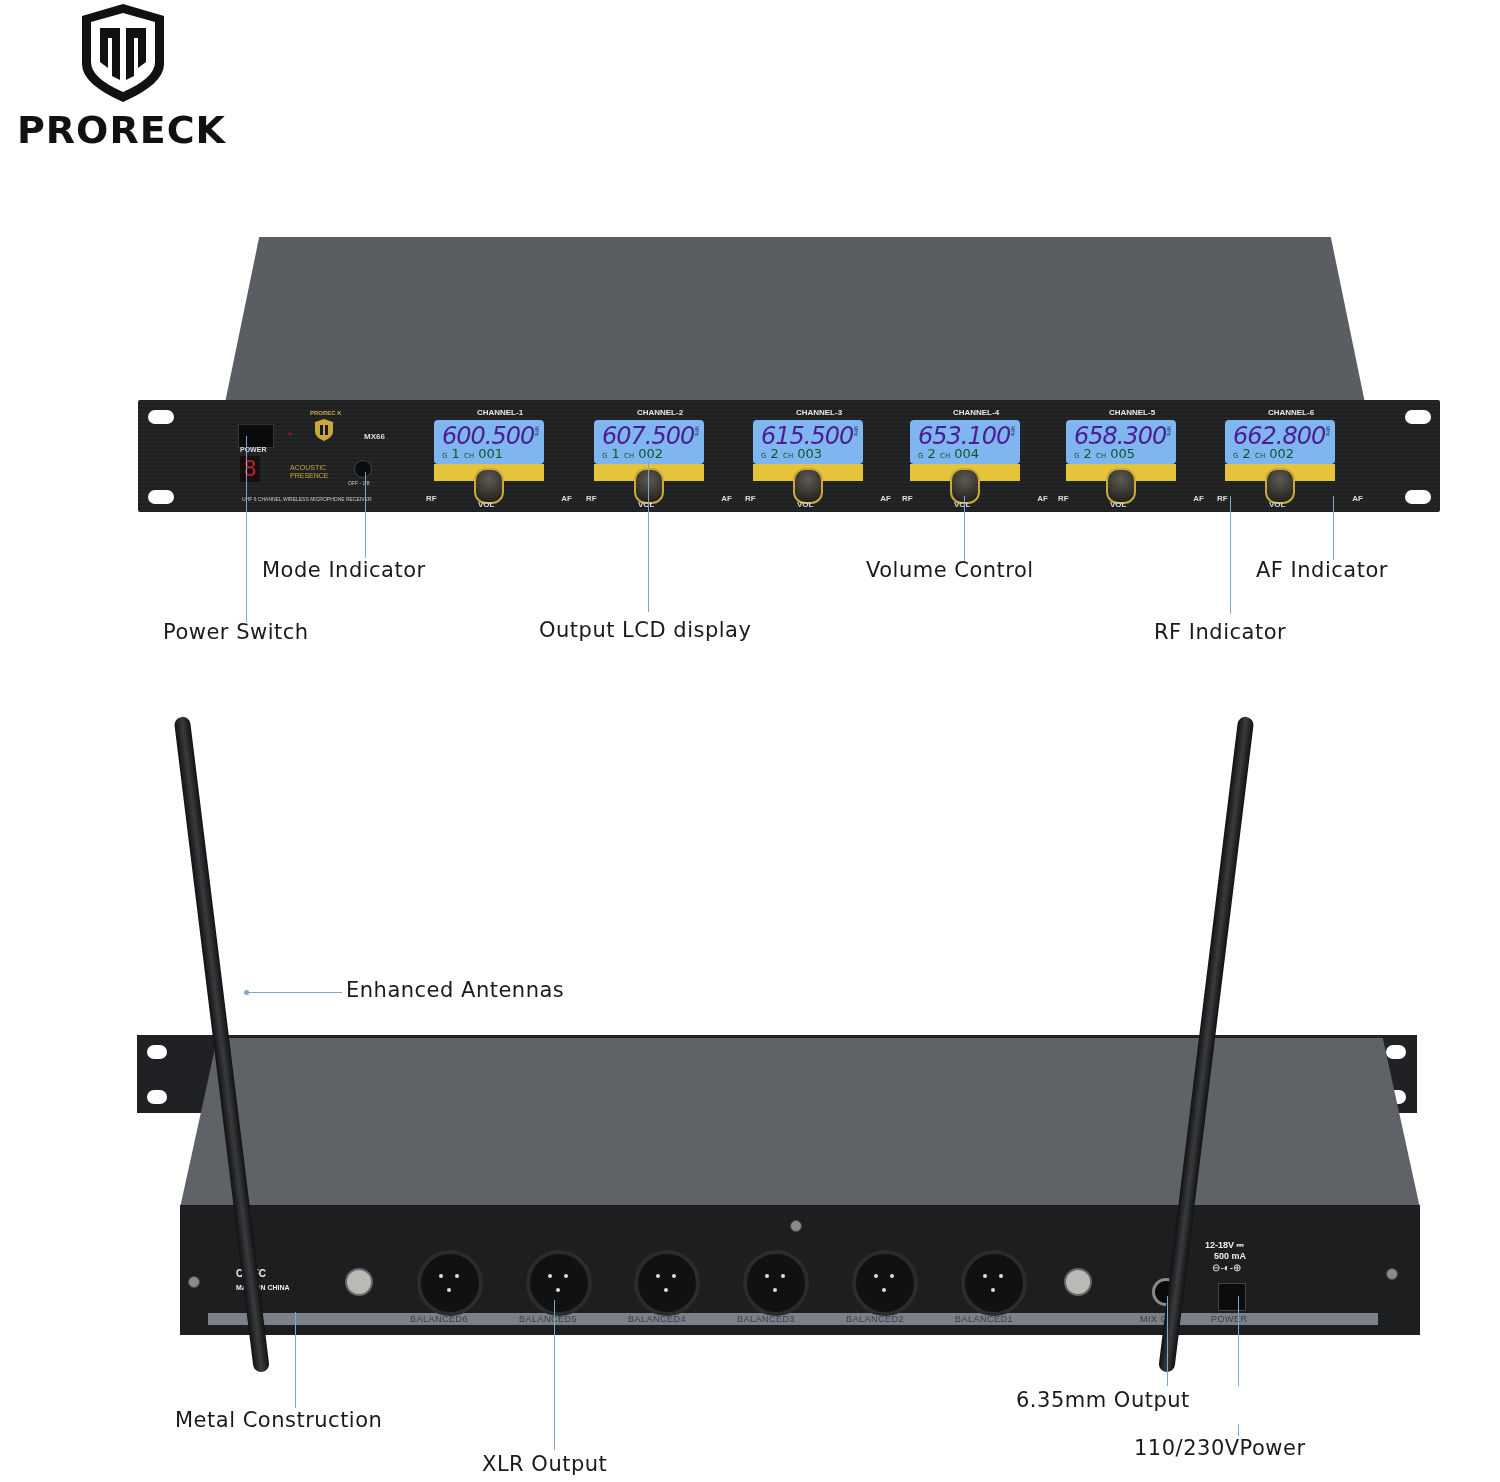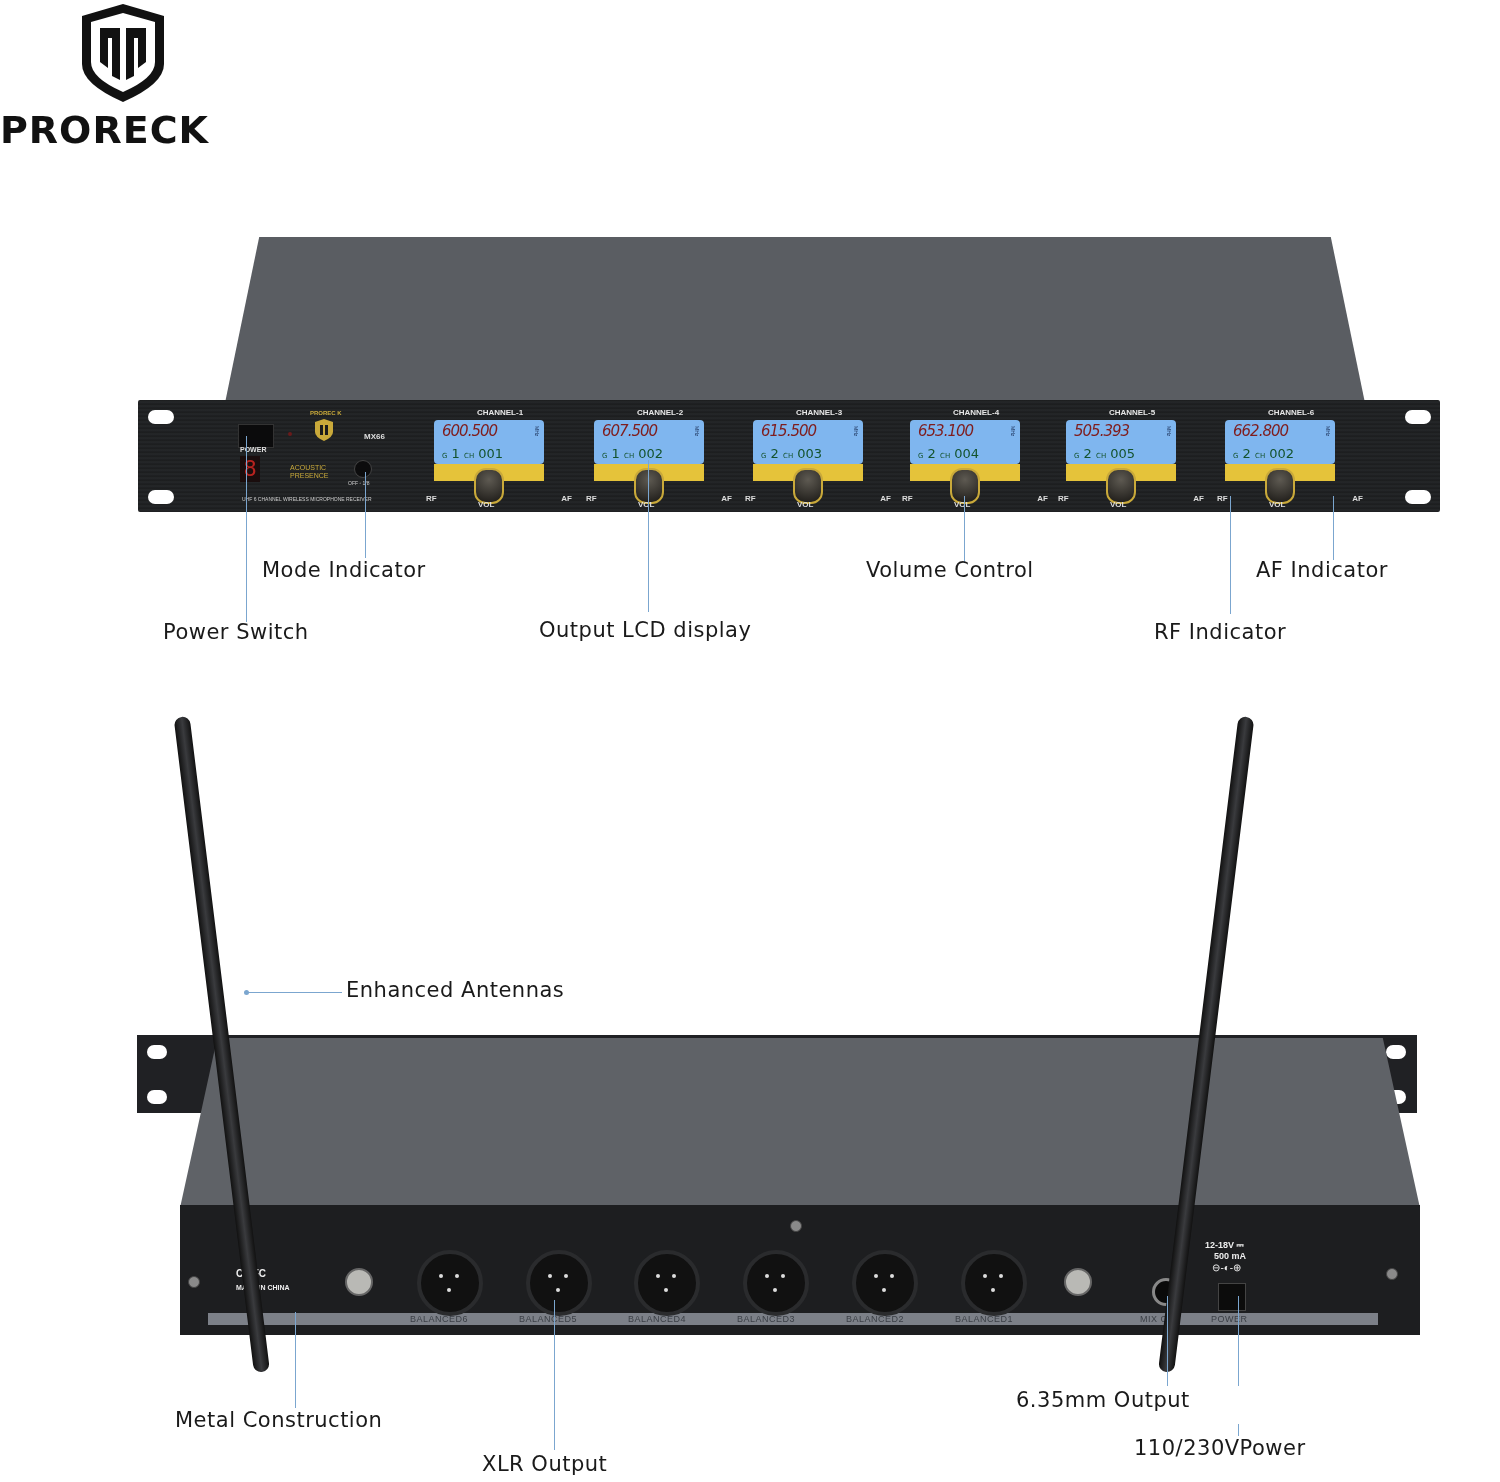--- a/index.html
+++ b/index.html
@@ -3,35 +3,35 @@
 <meta charset="utf-8">
 <style>
   html, body { margin:0; padding:0; background:#ffffff; }
   body { width:1500px; height:1482px; position:relative; overflow:hidden;
          font-family:"Liberation Sans", sans-serif; }
   .abs { position:absolute; }
 
   
   .brand-mark { left:78px; top:2px; width:90px; height:102px; }
   .brand-name { left:0px; top:108px; font-size:38px; font-weight:900; letter-spacing:1px;
-                color:#111; font-family:"DejaVu Sans", sans-serif; }
+                color:#111; font-family:"DejaVu Sans", sans-serif;padding-left:17px; }
 
   
   .front-top { left:225px; top:237px; width:1140px; height:166px; background:#5a5d62;
                clip-path:polygon(3% 0, 97% 0, 100% 100%, 0 100%); }
   .front-panel { left:138px; top:400px; width:1302px; height:112px;
      background:repeating-linear-gradient(0deg,#1c1d1f 0px,#26282a 2px,#1a1b1c 4px);
      border-radius:2px; }
   .ear-hole { width:26px; height:14px; background:#fff; border-radius:7px; }
   .ctrl-block { left:218px; top:404px; width:190px; height:104px; }
   .chan-box { top:402px; width:156px; height:108px; }
   .chan-title { width:100%; text-align:center; top:6px; font-size:8px; font-weight:bold; color:#e6e6e6; }
   .lcd { left:12px; top:18px; width:110px; height:44px; background:#7fb6ef;
          border-radius:4px; }
-  .lcd-freq { left:8px; top:2px; font-size:15px; font-style:italic; color:#7f1d1d;
+  .lcd-freq { left:8px; top:2px; font-size:24px; font-style:italic; color:#4c1d95;
               font-family:"DejaVu Sans", sans-serif; letter-spacing:-1px; }
   .lcd-mhz { right:4px; top:6px; font-size:5px; color:#1a2d55; writing-mode:vertical-rl; }
   .lcd-line2 { left:8px; top:26px; font-size:13px; color:#14532d; font-family:"DejaVu Sans", sans-serif; }
   .lcd-line2 .sm { font-size:7px; }
   .yellow-strip { left:12px; top:62px; width:110px; height:17px; background:#e5c33a; }
   .knob { left:52px; top:66px; width:26px; height:32px; border-radius:12px;
           background:radial-gradient(circle at 50% 30%, #5e5a52, #1a1815); border:2px solid #c9a93a; }
   .lbl-rf, .lbl-af, .lbl-vol { font-size:8px; font-weight:bold; color:#ddd; }
   .lbl-rf { left:4px; top:92px; } .lbl-af { right:6px; top:92px; } .lbl-vol { left:56px; top:98px; }
 
@@ -140,21 +140,21 @@
   </div>
   <div class="abs yellow-strip"></div>
   <div class="abs knob"></div>
   <span class="abs lbl-rf">RF</span>
   <span class="abs lbl-af">AF</span>
   <span class="abs lbl-vol">VOL</span>
 </div>
 <div class="abs chan-box" style="left:1054px">
   <div class="abs chan-title">CHANNEL-5</div>
   <div class="abs lcd">
-    <span class="abs lcd-freq">505.393</span>
+    <span class="abs lcd-freq">658.300</span>
     <span class="abs lcd-mhz">MHz</span>
     <span class="abs lcd-line2"><span class="sm">G</span> <span>2</span> <span class="sm">CH</span> <span>005</span></span>
   </div>
   <div class="abs yellow-strip"></div>
   <div class="abs knob"></div>
   <span class="abs lbl-rf">RF</span>
   <span class="abs lbl-af">AF</span>
   <span class="abs lbl-vol">VOL</span>
 </div>
 <div class="abs chan-box" style="left:1213px">

